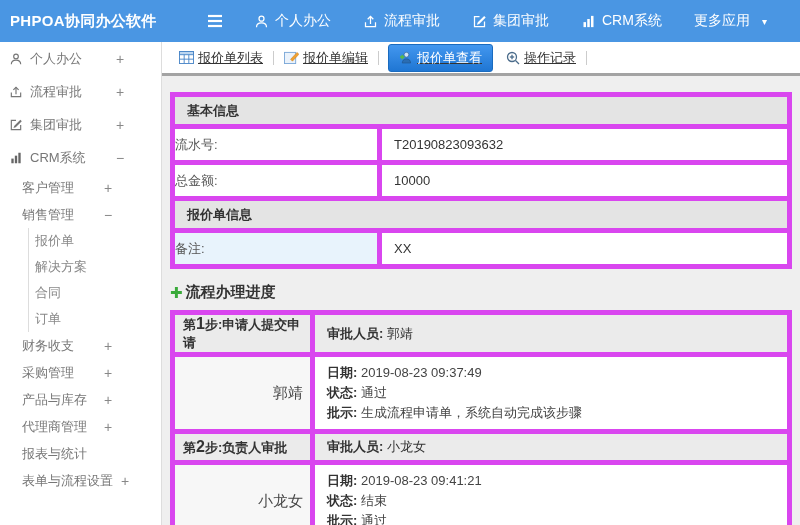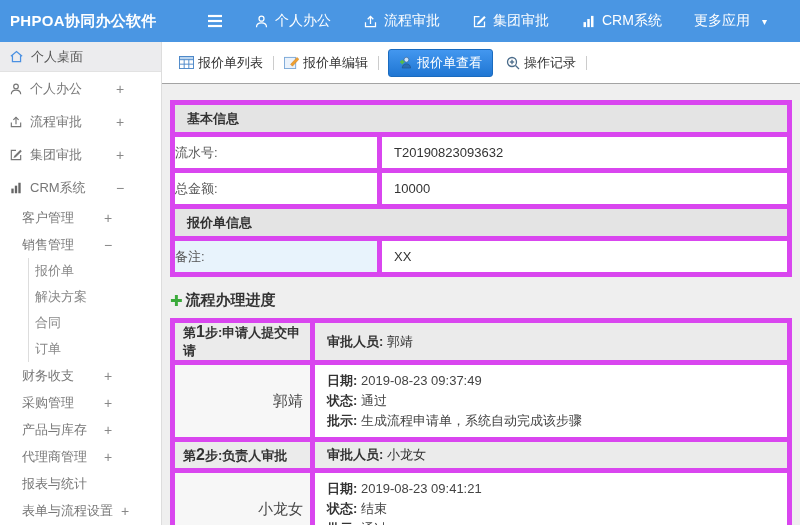--- a/index.html
+++ b/index.html
@@ -25,21 +25,21 @@
   .lv1 { height:27px; padding-left:22px; }
   .lv1 .expand { left:104px; }
   .lv2-group { margin-left:28px; border-left:1px solid #ddd; }
   .lv2 { height:26px; padding-left:6px; color:#888; }
   .inline-expand .expand { position:static; margin-left:1px; }
   .s-ic { display:flex; align-items:center; }
 
   .main { flex:1; background:#efefef; min-width:0; }
 
   
-  .toolbar { height:42px; background:#fff; border-bottom:1px solid #a3a3a3; display:flex; align-items:center; padding-left:10px; }
+  .toolbar { height:34px; background:#fff; border-bottom:3px solid #a3a3a3; display:flex; align-items:center; padding-left:10px;text-decoration:underline; }
   .tb-item { display:inline-flex; align-items:center; gap:4px; padding:0 7px; color:#333; cursor:pointer; }
   .tb-sep { width:1px; height:14px; background:#ccc; margin:0 3px; }
   .tb-active { background:linear-gradient(#4397ef,#1f76d3); border:1px solid #1a6bbf; border-radius:3px;
     color:#fff; padding:4px 10px; margin:0 6px; display:inline-flex; align-items:center; gap:5px; cursor:pointer; }
 
   
   .content { padding:16px 8px 0 8px; }
   table { border-collapse:collapse; width:622px; background:#fff; }
   td { border:5px solid #d946ef; font-size:13px; }
   .sec-td { background:#e4e4e4; font-weight:bold; height:32px; padding-left:12px; color:#333; }
@@ -114,29 +114,20 @@
   </div>
   <div class="nav-item">
     <span>更多应用</span>
     <span class="caret">▾</span>
   </div>
 </div>
 
 <div class="layout">
 
   <aside class="sidebar">
-    <div class="side-item item-desktop">
-      <span class="s-ic">
-          <svg width="15" height="15" viewBox="0 0 24 24" fill="none" stroke="#4a90e2" stroke-width="2">
-            <path d="M3 11.5 12 4l9 7.5"></path>
-            <path d="M5.5 10v10h13V10"></path>
-          </svg>
-        </span>
-      <span>个人桌面</span>
-    </div>
 
     <div class="side-item lv0">
       <span class="s-ic">
           <svg width="14" height="14" viewBox="0 0 24 24" fill="none" stroke="#777" stroke-width="2">
             <circle cx="12" cy="7.5" r="4"></circle>
             <path d="M4 21c0-4.4 3.6-7 8-7s8 2.6 8 7"></path>
           </svg>
         </span>
       <span>个人办公</span>
       <span class="expand">+</span>

